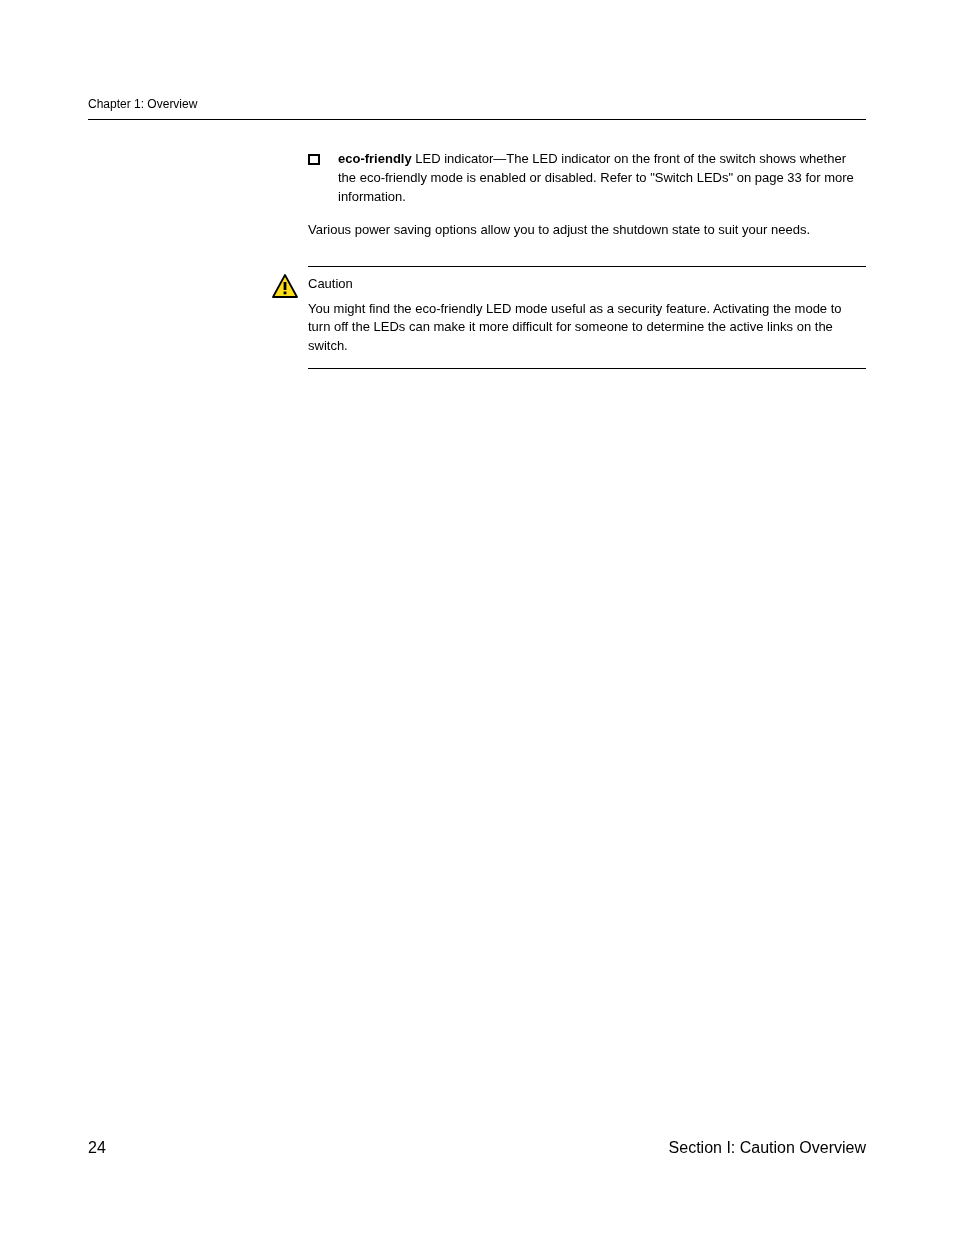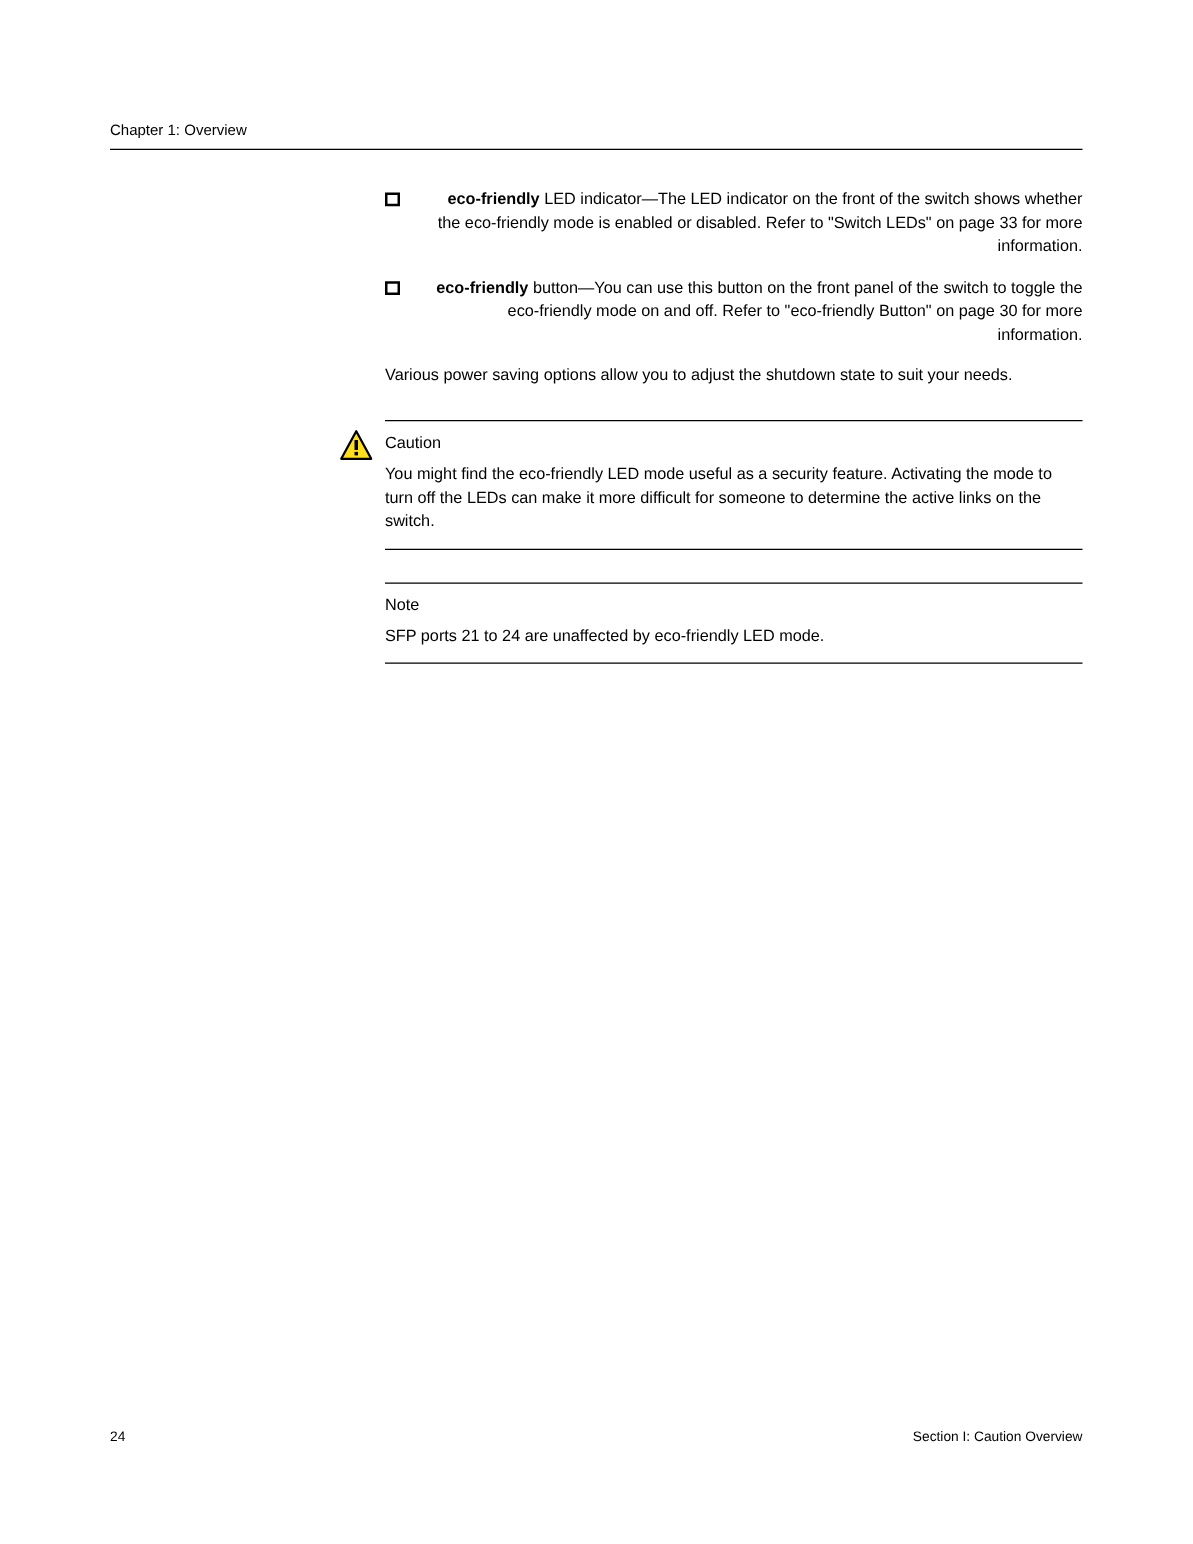--- a/index.html
+++ b/index.html
@@ -23,21 +23,20 @@
     display: flex;
     justify-content: space-between;
   }
   .rule {
     border: none;
     border-top: 1.5px solid #000;
     margin-bottom: 30px;
   }
   .content {
     margin-left: 220px;
-    text-align: right;
   }
   .sec-list {
     list-style: none;
   }
   .sec-list > li {
     position: relative;
     padding-left: 30px;
     margin-bottom: 14px;
   }
   .sec-list .box-icon {
@@ -99,44 +98,40 @@
   .tri {
     width: 26px; height: 24px;
     display: block;
   }
 
   .footer {
     position: absolute;
     bottom: 76px;
     left: 88px;
     right: 88px;
-    font-size: 11px;
+    font-size: 16px;
     display: flex;
     justify-content: space-between;
   }
 </style>
 </head>
 <body>
 
 <div class="page">
   <div class="running-head">
     <span>Chapter 1: Overview</span>
     <span></span>
   </div>
   <hr class="rule">
 
   <div class="content">
     <ul class="sec-list">
       <li>
         <span class="box-icon"></span>
         <p><b>eco-friendly</b><span> LED indicator—The LED indicator on the front of the switch shows whether the eco-friendly mode is enabled or disabled. Refer to "Switch LEDs" on page 33 for more information.</span></p>
-      </li>
-      <li>
-        <span class="box-icon"></span>
-        <p><b>eco-friendly</b><span> button—You can use this button on the front panel of the switch to toggle the eco-friendly mode on and off. Refer to "eco-friendly Button" on page 30 for more information.</span></p>
       </li>
     </ul>
   </div>
 
   <p class="sec-last">Various power saving options allow you to adjust the shutdown state to suit your needs.</p>
 
   <div class="callout-group">
 
     <div class="callout">
       <span class="tri-wrap">
@@ -149,28 +144,20 @@
       <hr class="top-rule">
       <div class="body">
         <span class="label">Caution</span>
         <span class="text">You might find the eco-friendly LED mode useful as a security feature. Activating the mode to turn off the LEDs can make it more difficult for someone to determine the active links on the switch.</span>
       </div>
       <hr class="btm-rule">
     </div>
 
     <div class="gap"></div>
 
-    <div class="callout">
-      <hr class="top-rule">
-      <div class="body">
-        <span class="label">Note</span>
-        <span class="text">SFP ports 21 to 24 are unaffected by eco-friendly LED mode.</span>
-      </div>
-      <hr class="btm-rule">
-    </div>
 
   </div>
 </div>
 
 <div class="footer">
   <span>24</span>
   <span>Section I: Caution Overview</span>
 </div>
 
 </body></html>

